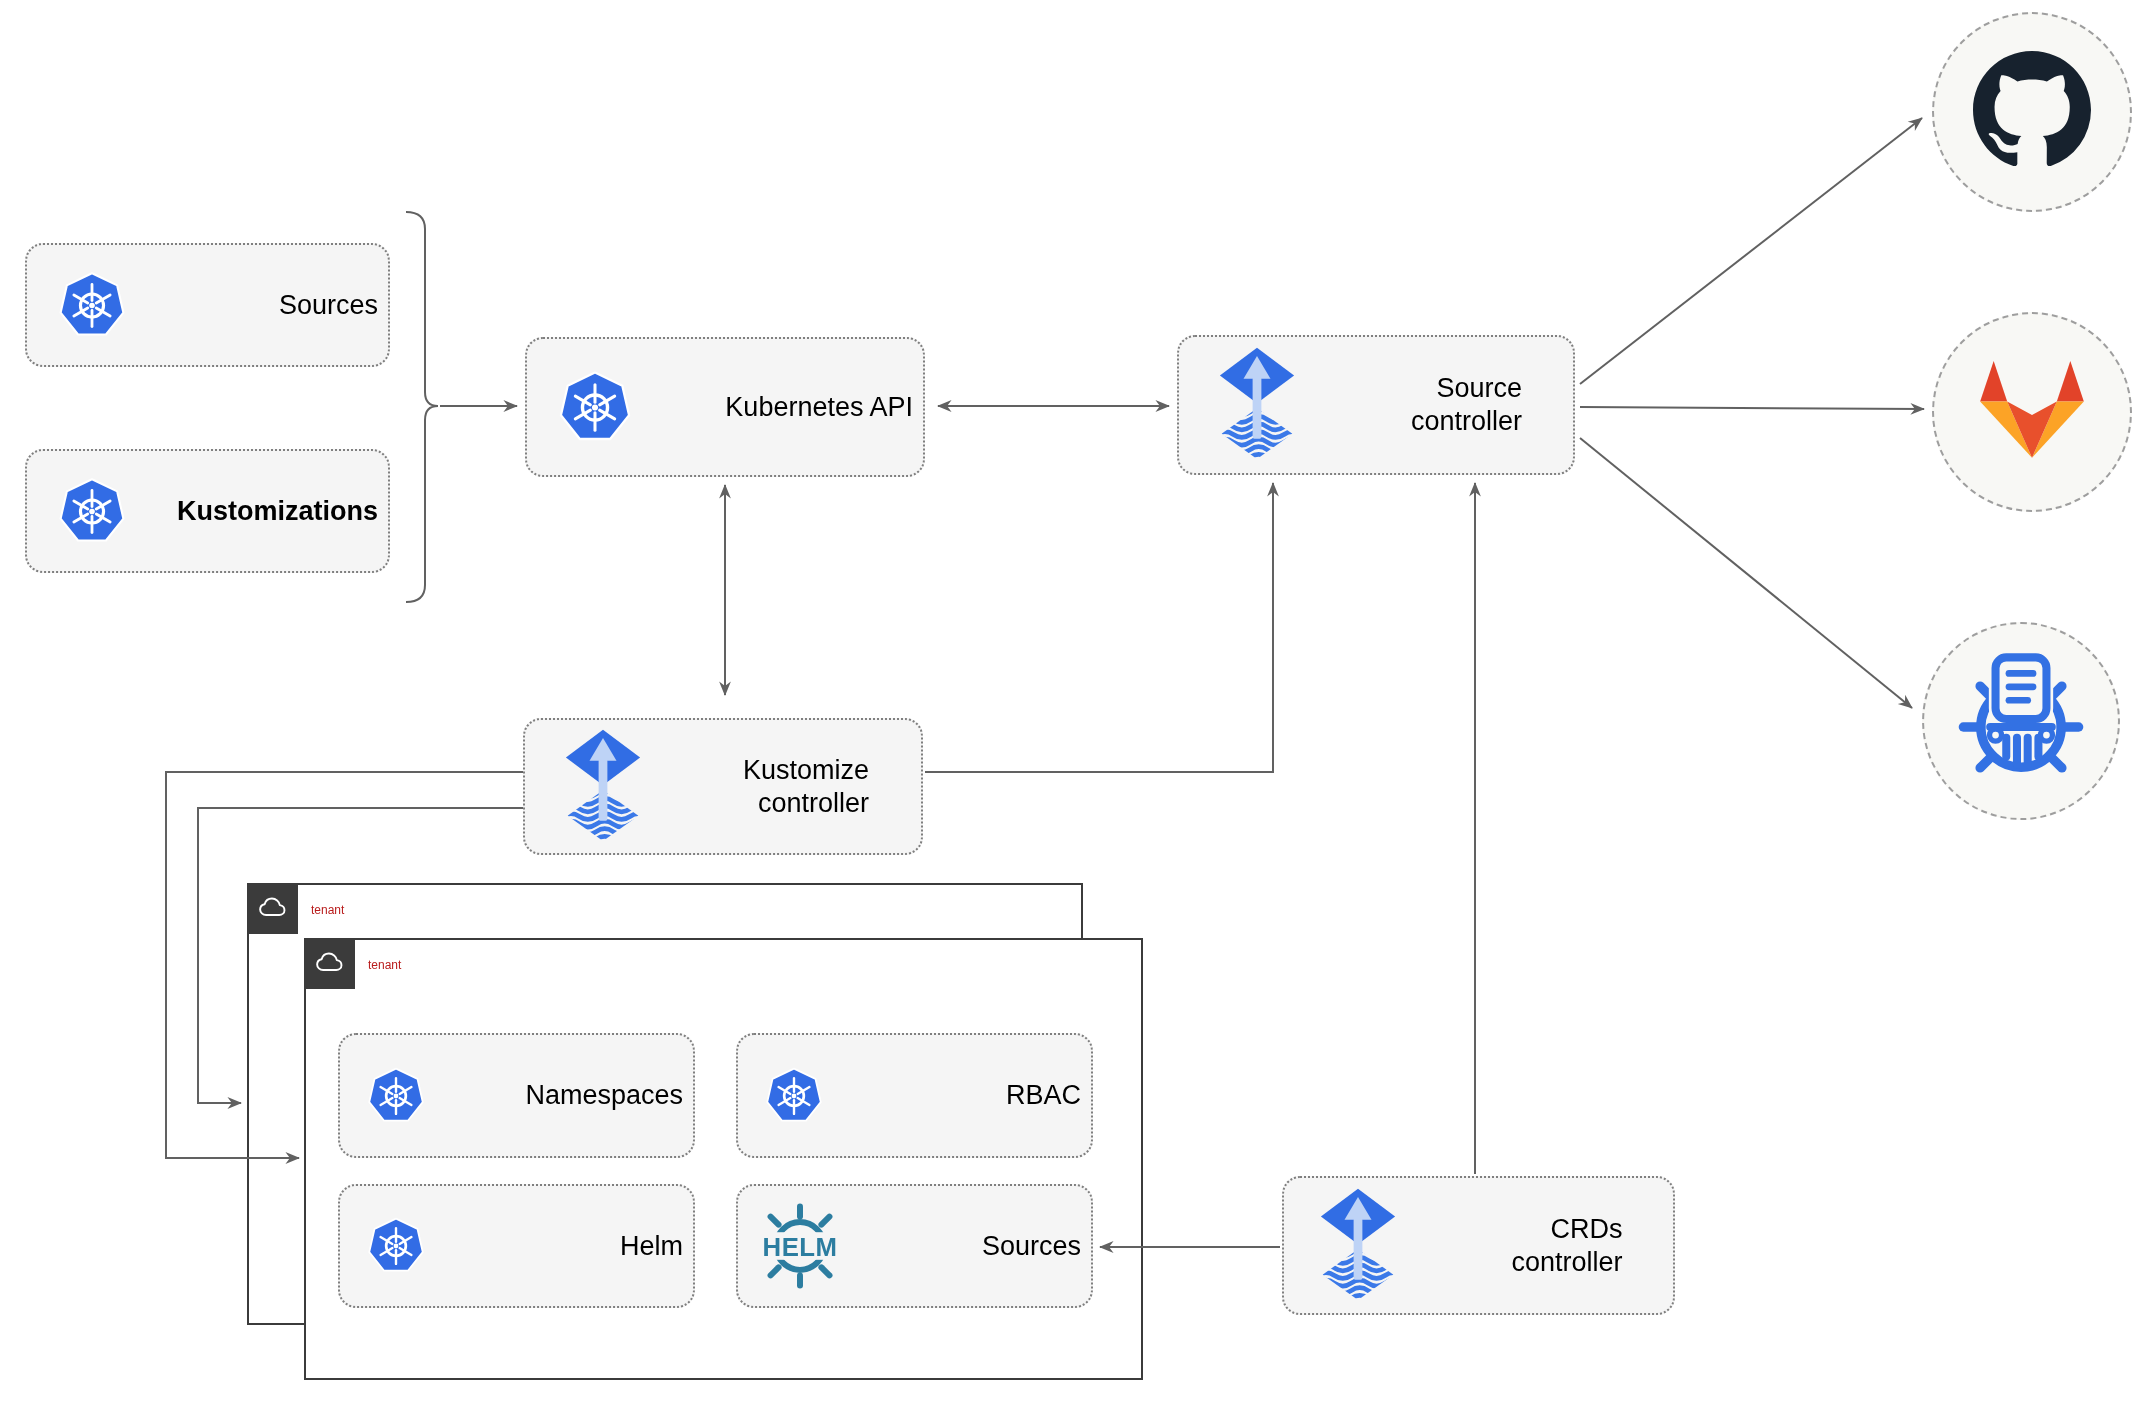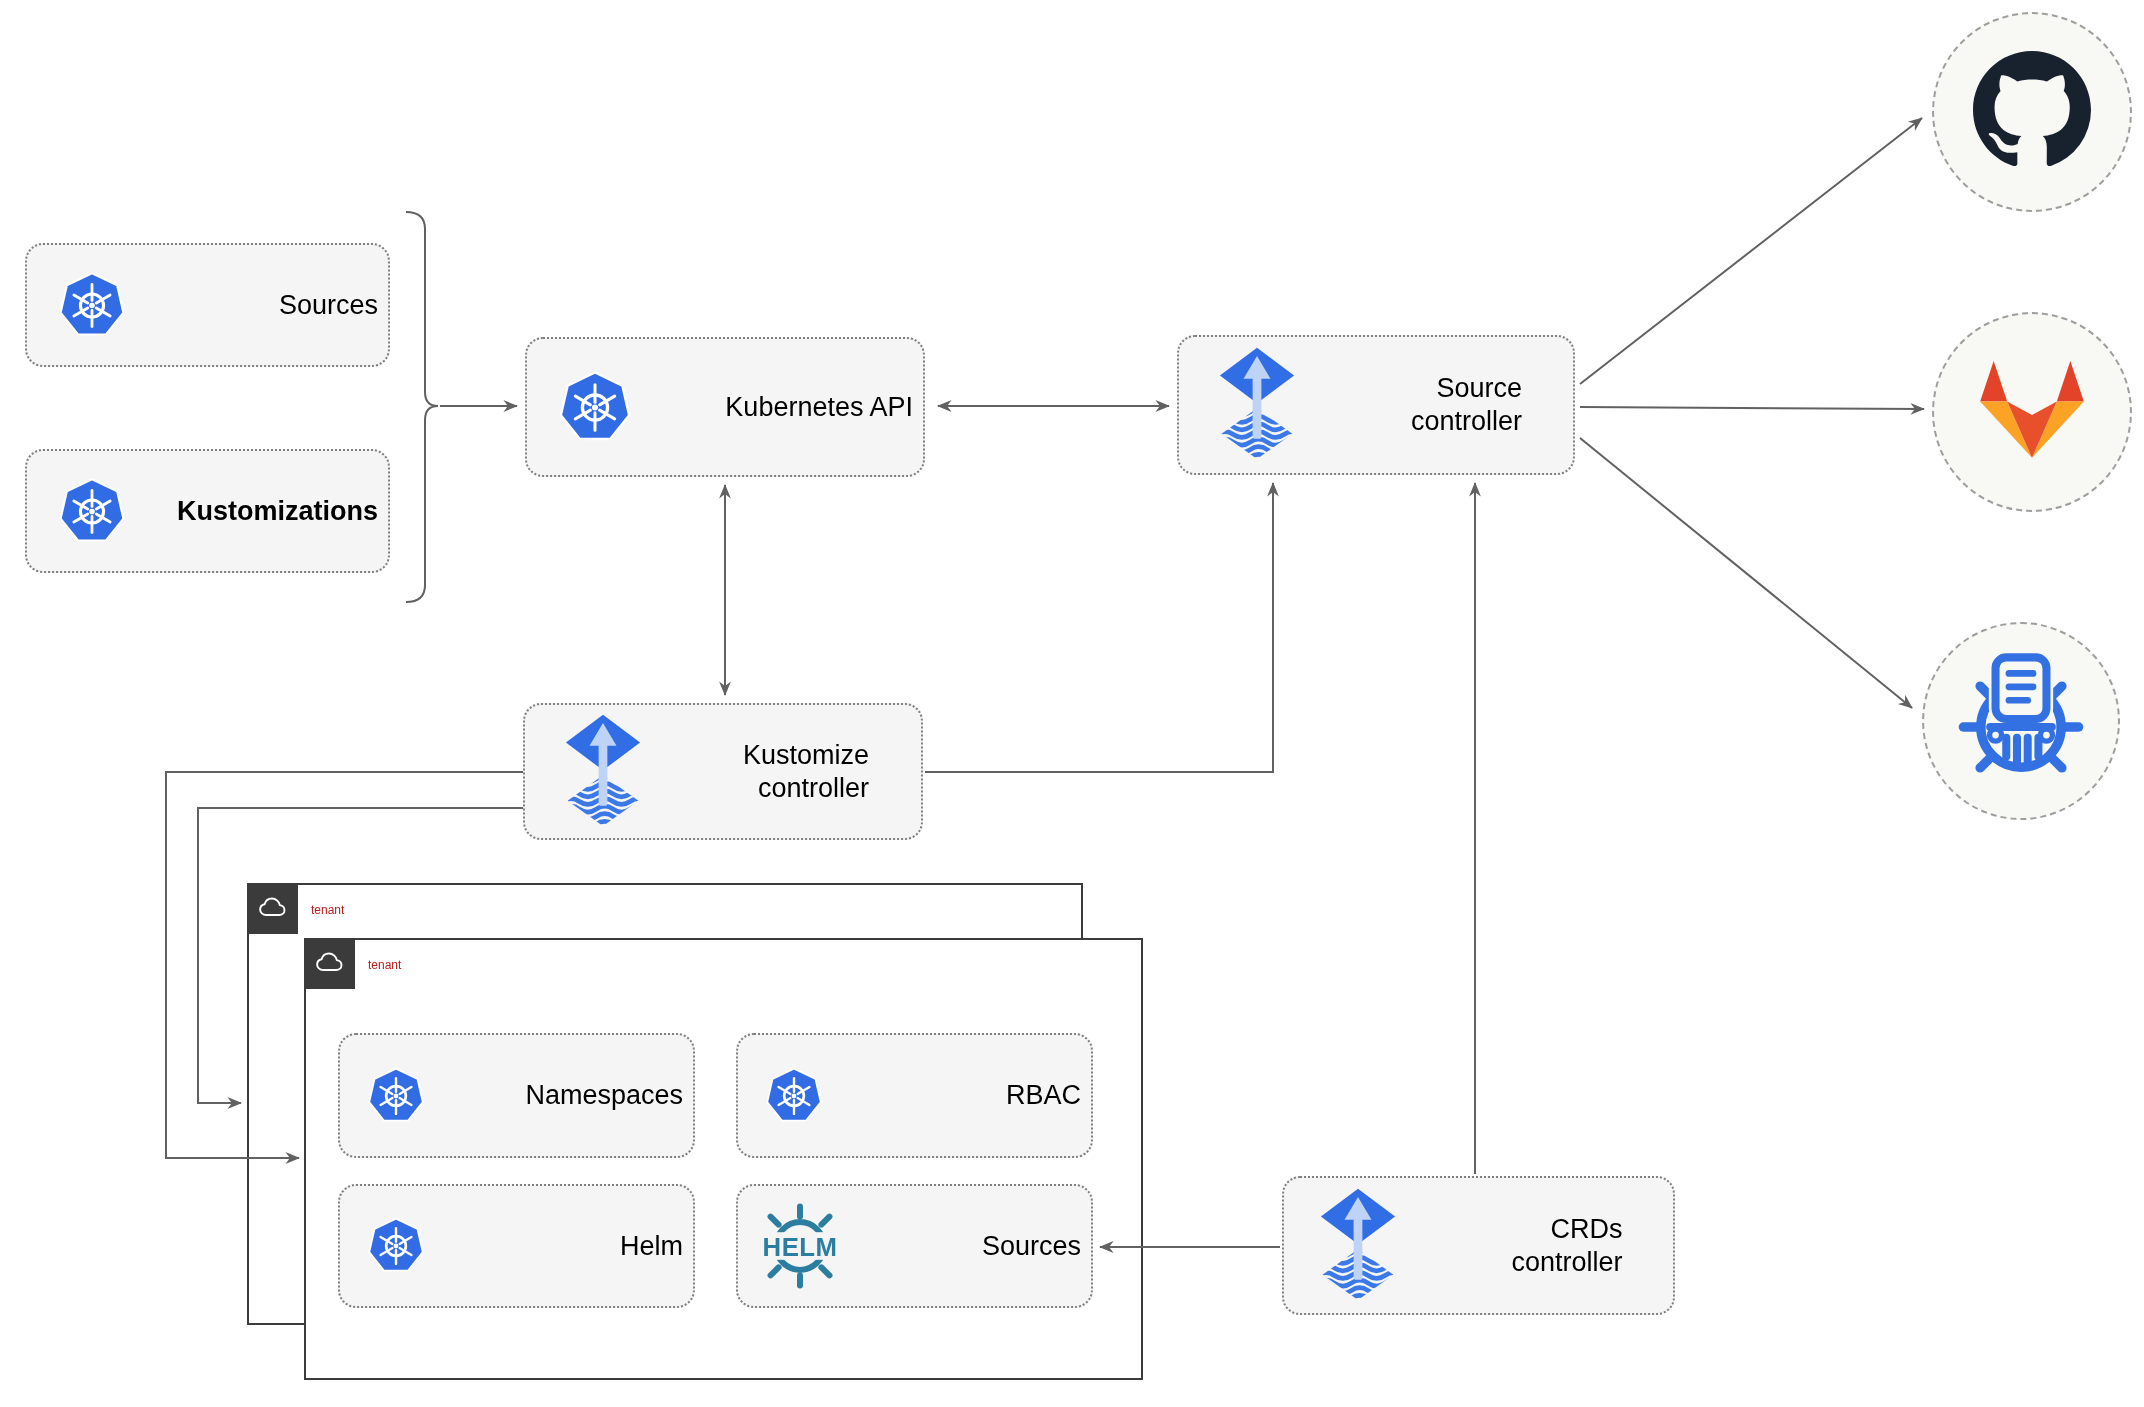--- a/index.html
+++ b/index.html
@@ -178,21 +178,21 @@
 
   <div class="node" style="left:525px;top:337px;width:400px;height:140px;">
     <span class="icon-wrap" style="width:76px;margin-left:30px;">
       <svg width="76" height="79">
           <use href="#k8s-logo"></use>
         </svg>
       </span>
     <span class="lbl">Kubernetes API</span>
   </div>
 
-  <div class="node two-line" style="left:523px;top:703px;width:400px;height:137px;">
+  <div class="node two-line" style="left:523px;top:718px;width:400px;height:137px;">
     <span class="icon-wrap" style="width:88px;margin-left:34px;">
       <svg width="88" height="118">
           <use href="#flux-logo"></use>
         </svg>
       </span>
     <span class="lbl">Kustomize controller</span>
   </div>
 
   <div class="node two-line" style="left:1282px;top:1176px;width:393px;height:139px;">
     <span class="icon-wrap" style="width:88px;margin-left:30px;">

